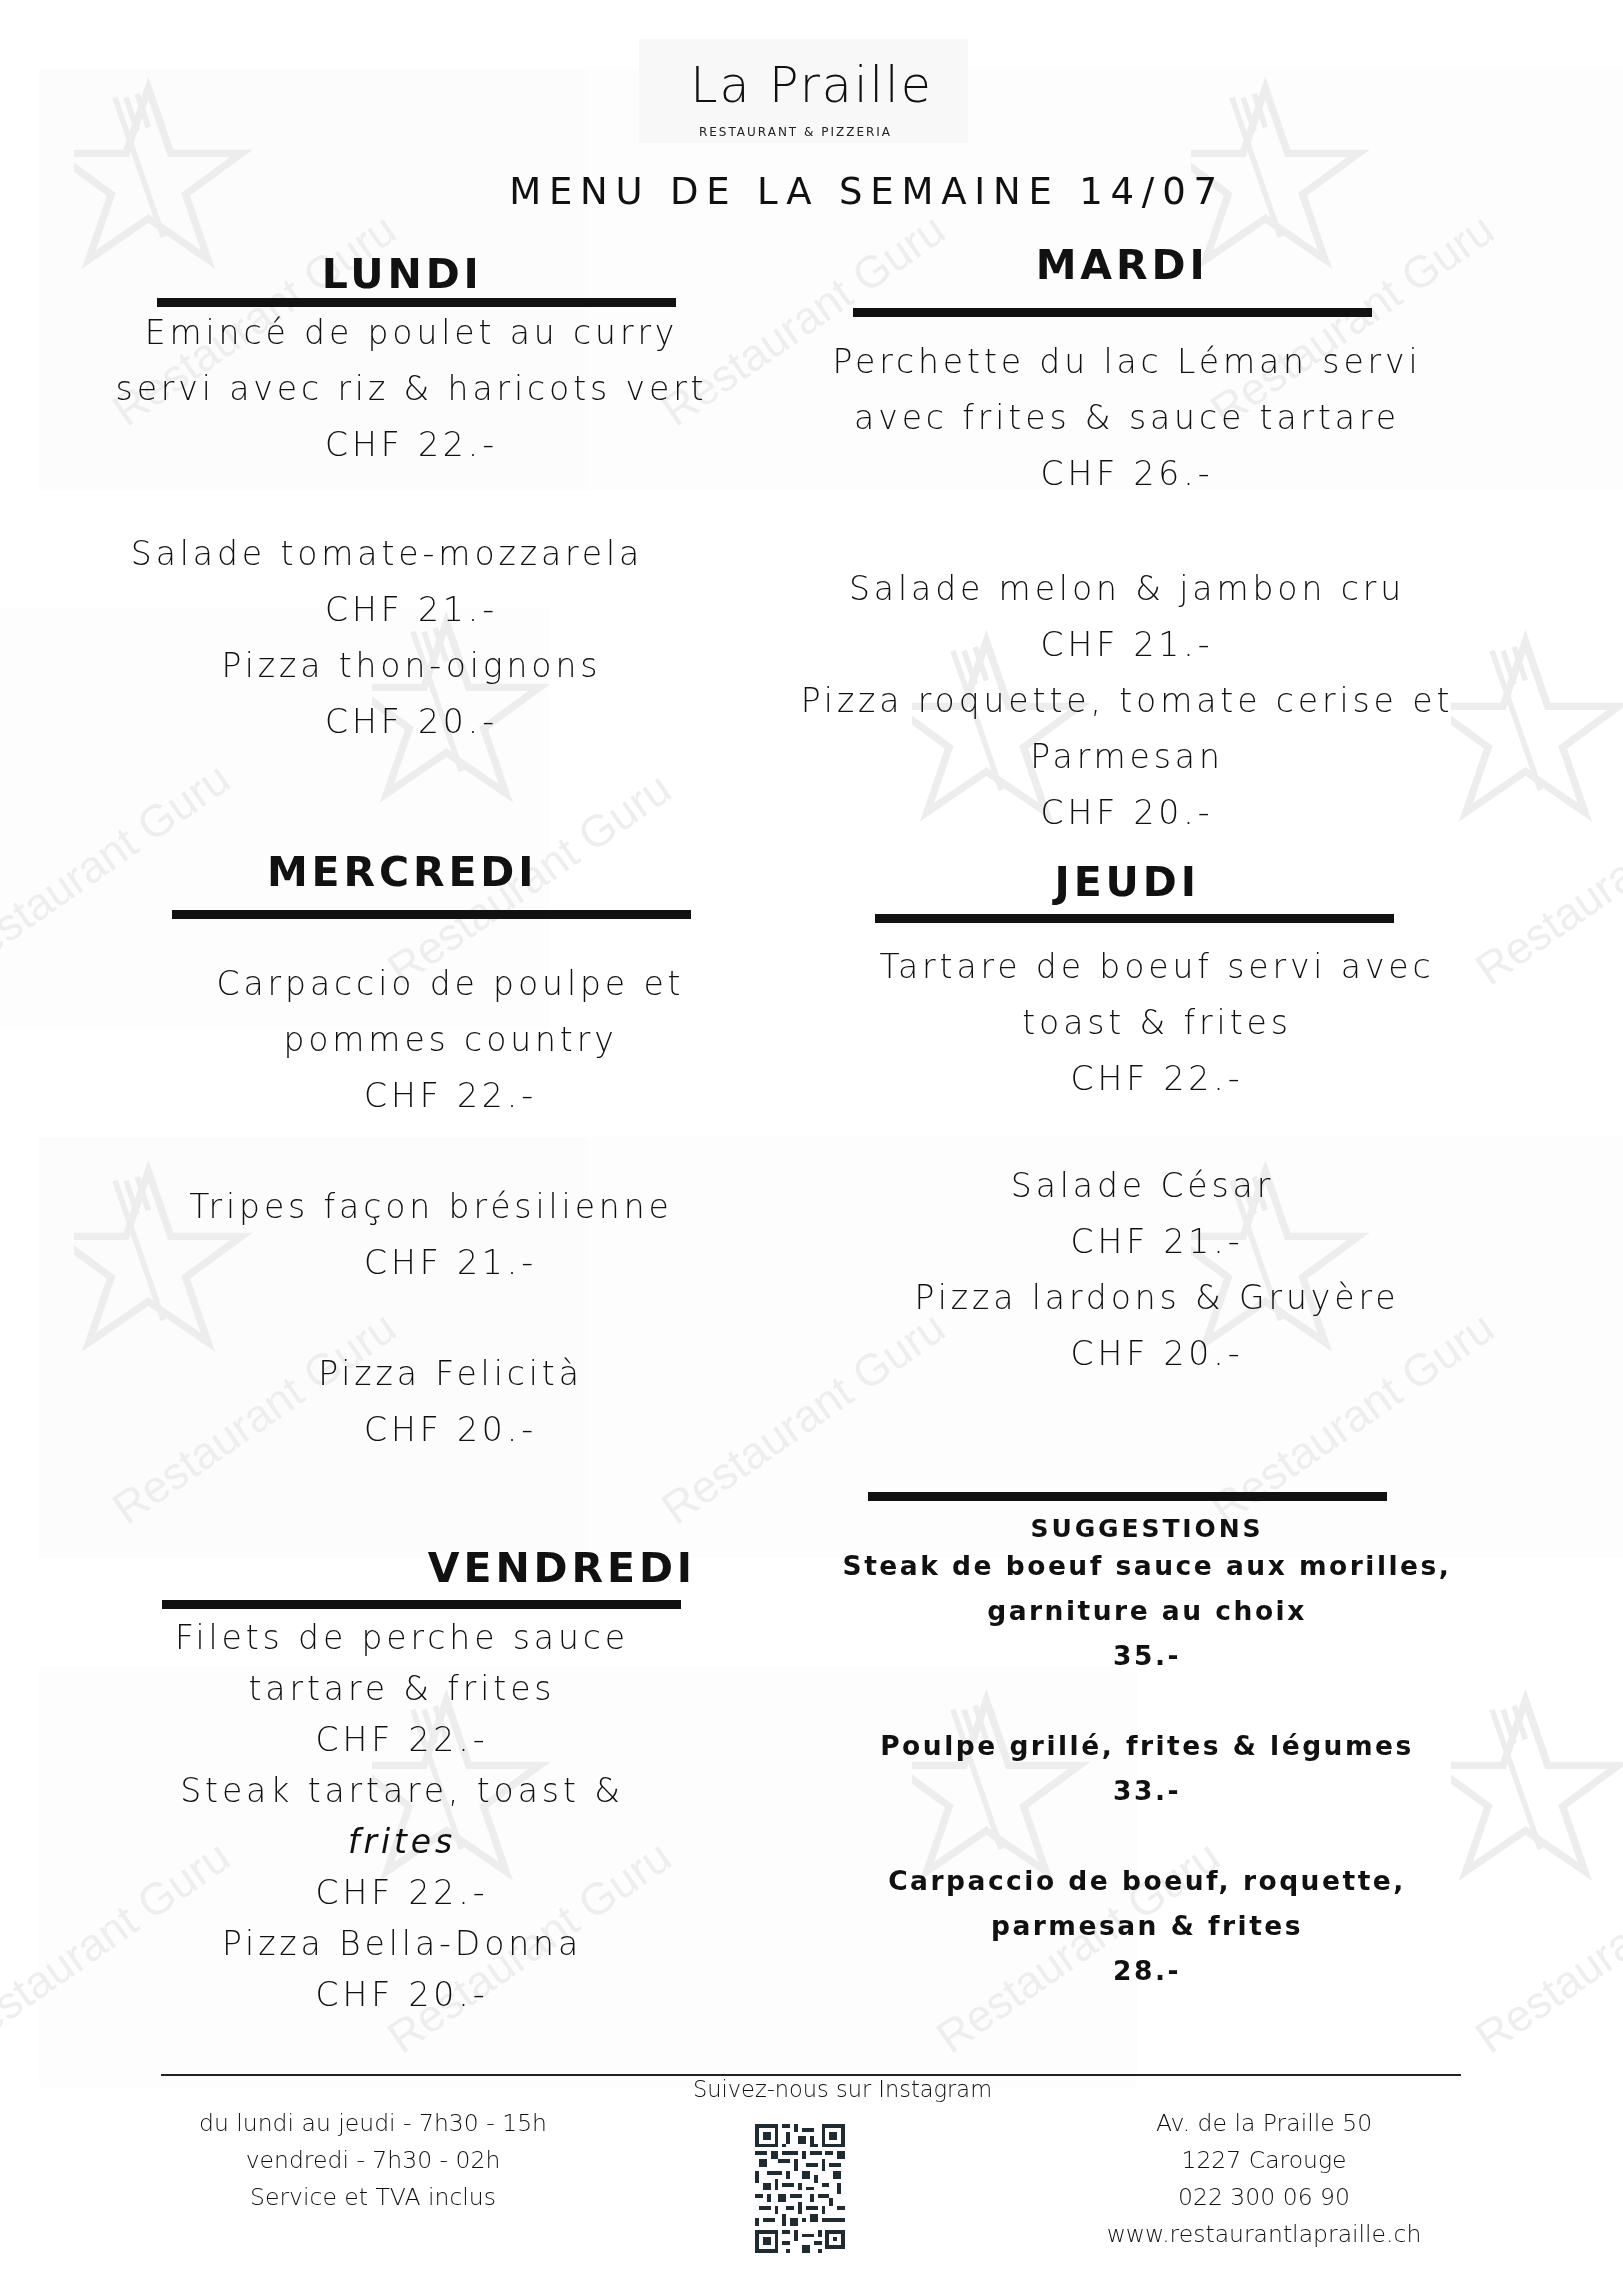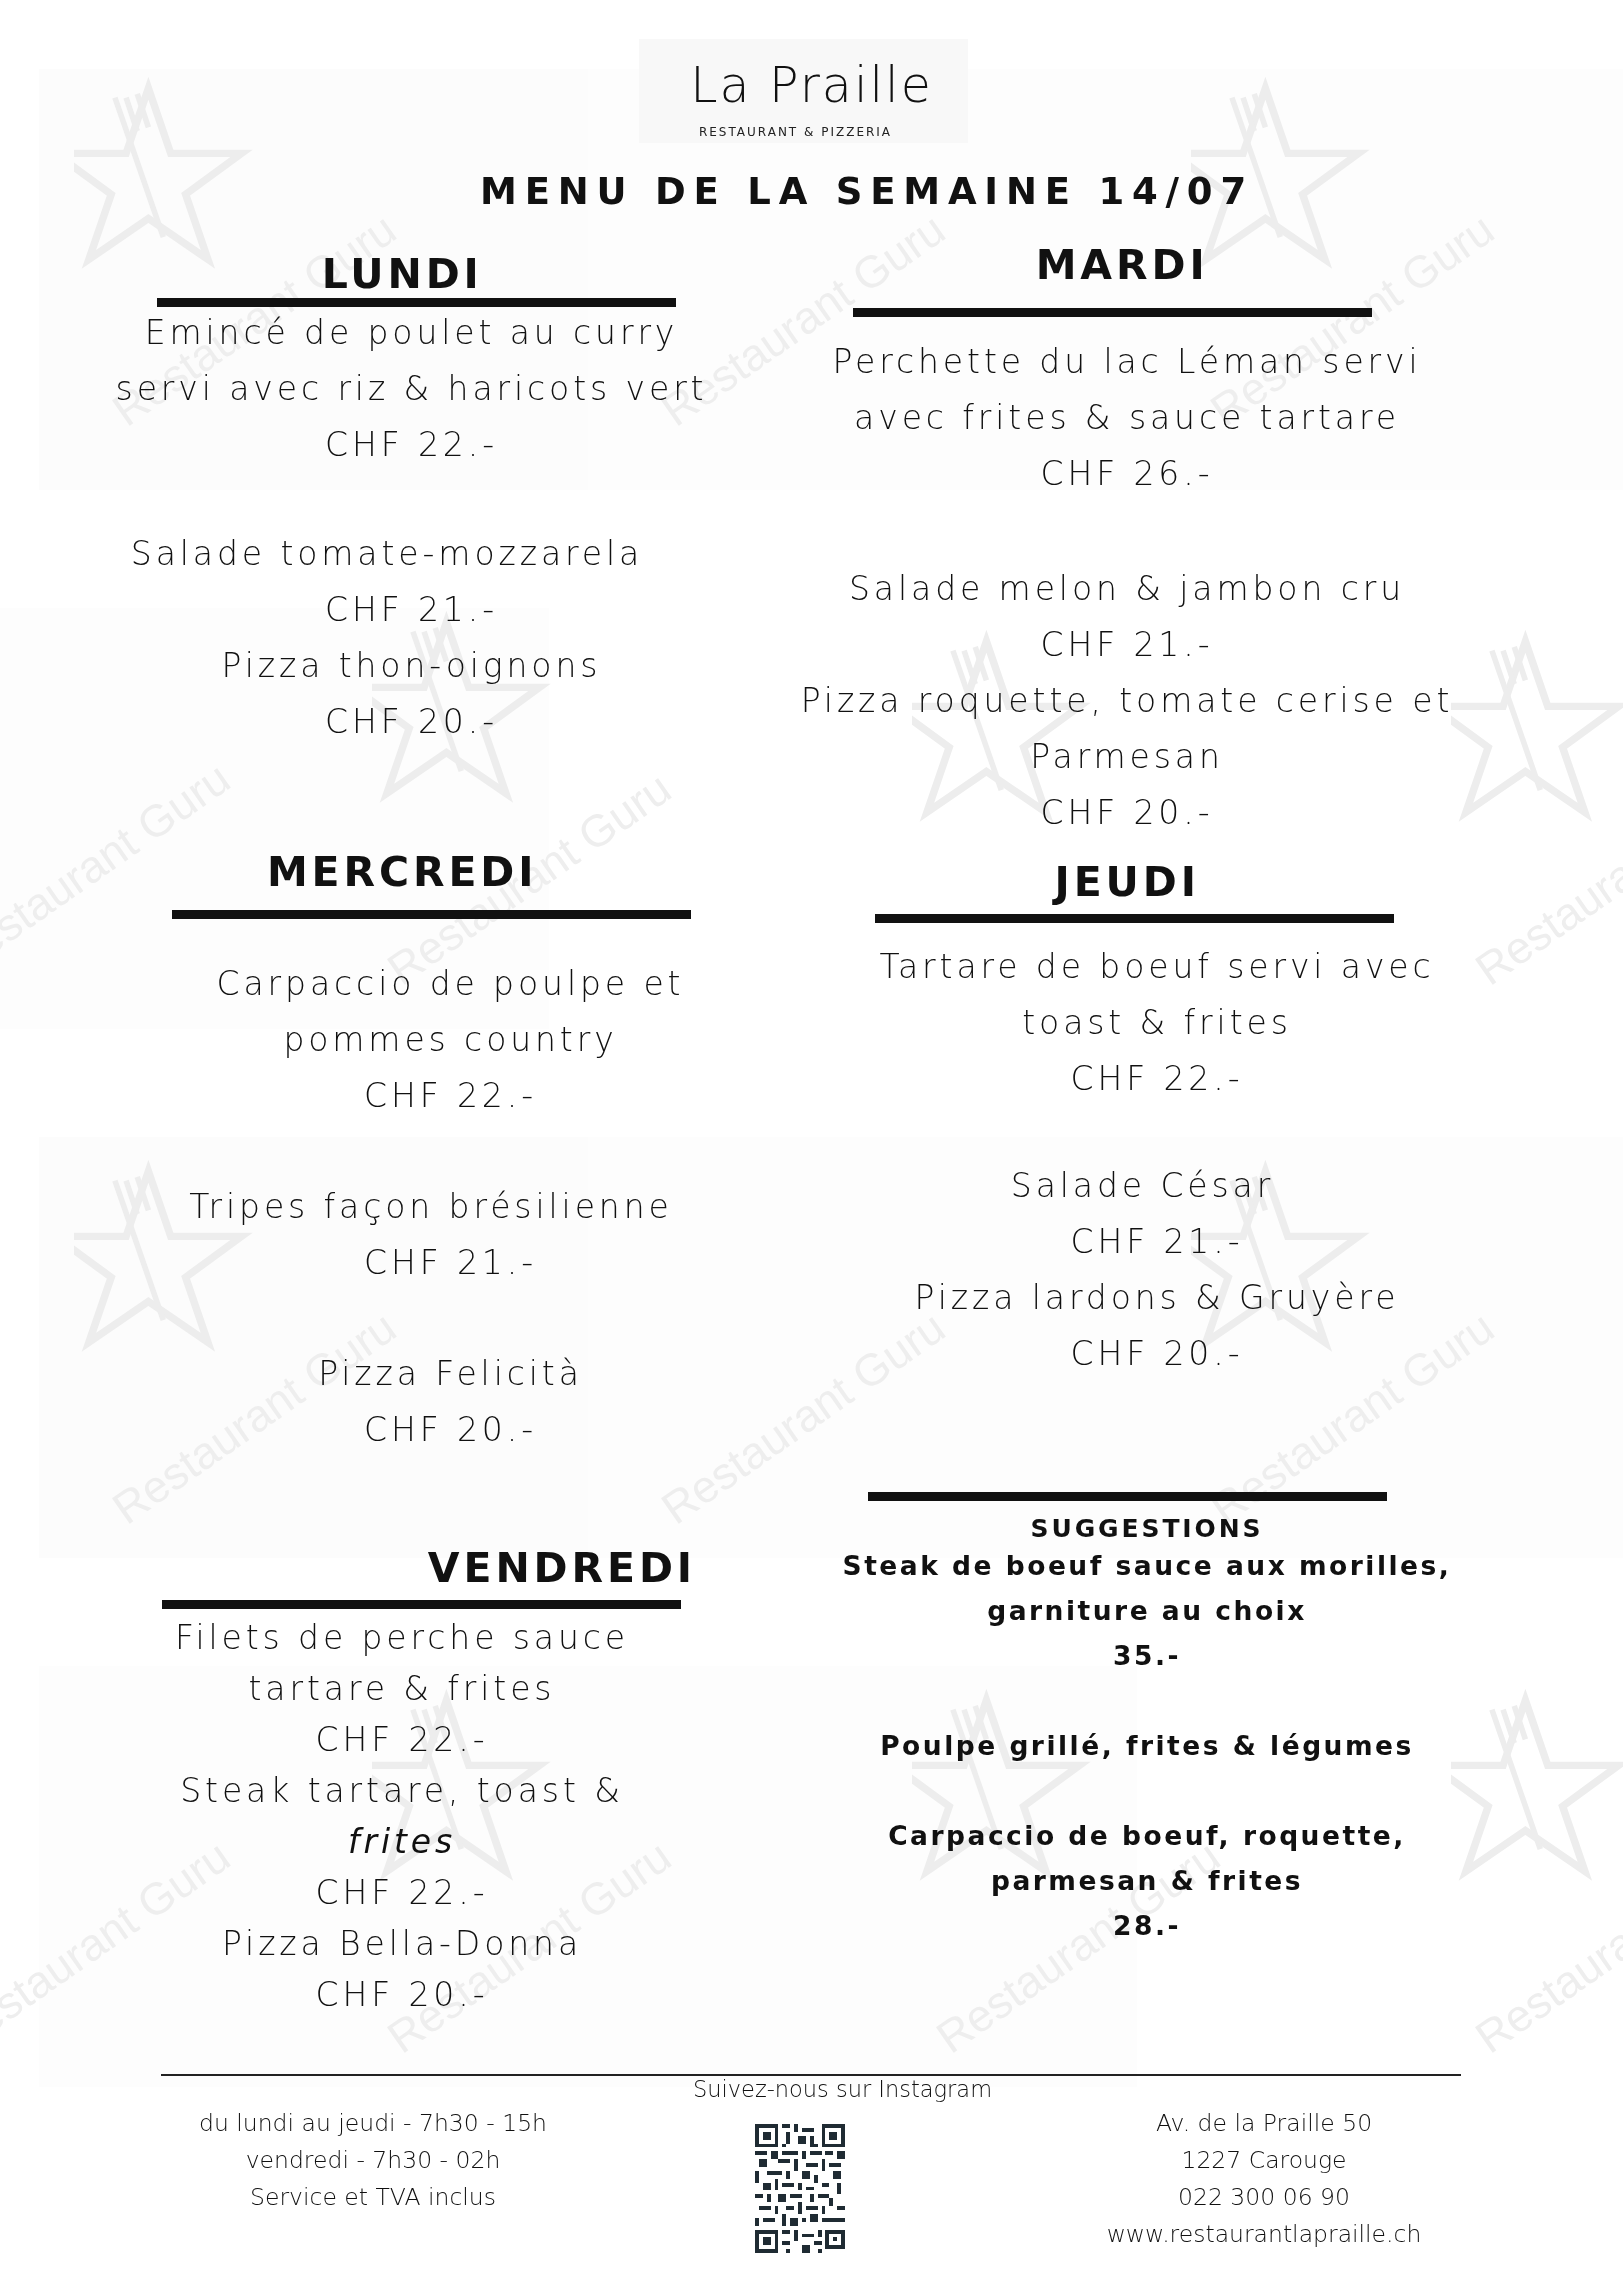--- a/index.html
+++ b/index.html
@@ -11,21 +11,21 @@
     .wm { position: absolute; width: 186px; height: 196px; }
     .wm svg { width: 100%; height: 100%; }
     .wm-text { position: absolute; font-family: "Liberation Sans", sans-serif; font-size: 45px; color: #eeeeee; transform: rotate(-35deg); white-space: nowrap; }
 
     .content { position: absolute; inset: 0; z-index: 1; }
 
     .header { position: absolute; left: 0; top: 39px; width: 1623px; text-align: center; }
     .logo-box { position: absolute; left: 639px; top: 0; width: 329px; height: 104px; background: #f8f8f8; }
     .logo-title { position: absolute; left: 0; width: 1623px; top: 17.6px; font-family: "DejaVu Sans", sans-serif; font-weight: 200; font-size: 49px; letter-spacing: 2px; color: #111; }
     .logo-sub { position: absolute; left: 0; width: 1591px; top: 86px; font-family: "DejaVu Sans", sans-serif; font-size: 12px; letter-spacing: 2px; color: #222; }
-    .week-title { position: absolute; left: 0; width: 1623px; top: 131px; padding-left: 111px; font-family: "DejaVu Sans", sans-serif; font-size: 37px; font-weight: 700; letter-spacing: 7.8px; color: #111; }
+    .week-title { position: absolute; left: 0; width: 1623px; top: 131px; padding-left: 111px; font-family: "DejaVu Sans", sans-serif; font-size: 37px; font-weight: 400; letter-spacing: 7.8px; color: #111; }
 
     .section { position: absolute; text-align: center; }
     .day-title { font-family: "DejaVu Sans", sans-serif; font-weight: 700; font-size: 41px; letter-spacing: 3.9px; color: #111; }
     .rule { position: absolute; height: 8.8px; background: #111; }
     .item-line { font-family: "DejaVu Sans", sans-serif; font-size: 33px; letter-spacing: 3.9px; line-height: 56px; color: #111; white-space: nowrap; font-weight: 300; }
 
     .sugg-title { font-family: "DejaVu Sans", sans-serif; font-weight: 700; font-size: 25px; letter-spacing: 2.9px; color: #111; }
     .sugg-line { font-family: "DejaVu Sans", sans-serif; font-weight: 700; font-size: 26.5px; letter-spacing: 2.5px; line-height: 45px; color: #111; white-space: nowrap; }
 
     .footer-rule { position: absolute; left: 161px; top: 2074px; width: 1300px; height: 2px; background: #222; }
@@ -211,20 +211,21 @@
   </div>
 
   <div class="rule" style="left:868px;top:1492px;width:519px;"></div>
   <div class="section" style="left:804px;top:1514px;width:686px;">
     <div class="sugg-title">SUGGESTIONS</div>
     <div class="sugg-line">Steak de boeuf sauce aux morilles,</div>
     <div class="sugg-line">garniture au choix</div>
     <div class="sugg-line">35.-</div>
     <div class="sugg-line" style="height:45px;"></div>
     <div class="sugg-line">Poulpe grillé, frites &amp; légumes</div>
+    <div class="sugg-line">33.-</div>
     <div class="sugg-line" style="height:45px;"></div>
     <div class="sugg-line">Carpaccio de boeuf, roquette,</div>
     <div class="sugg-line">parmesan &amp; frites</div>
     <div class="sugg-line">28.-</div>
   </div>
 
   <div class="footer-rule"></div>
 
   <div class="footer-left">
     <div>du lundi au jeudi - 7h30 - 15h</div>

